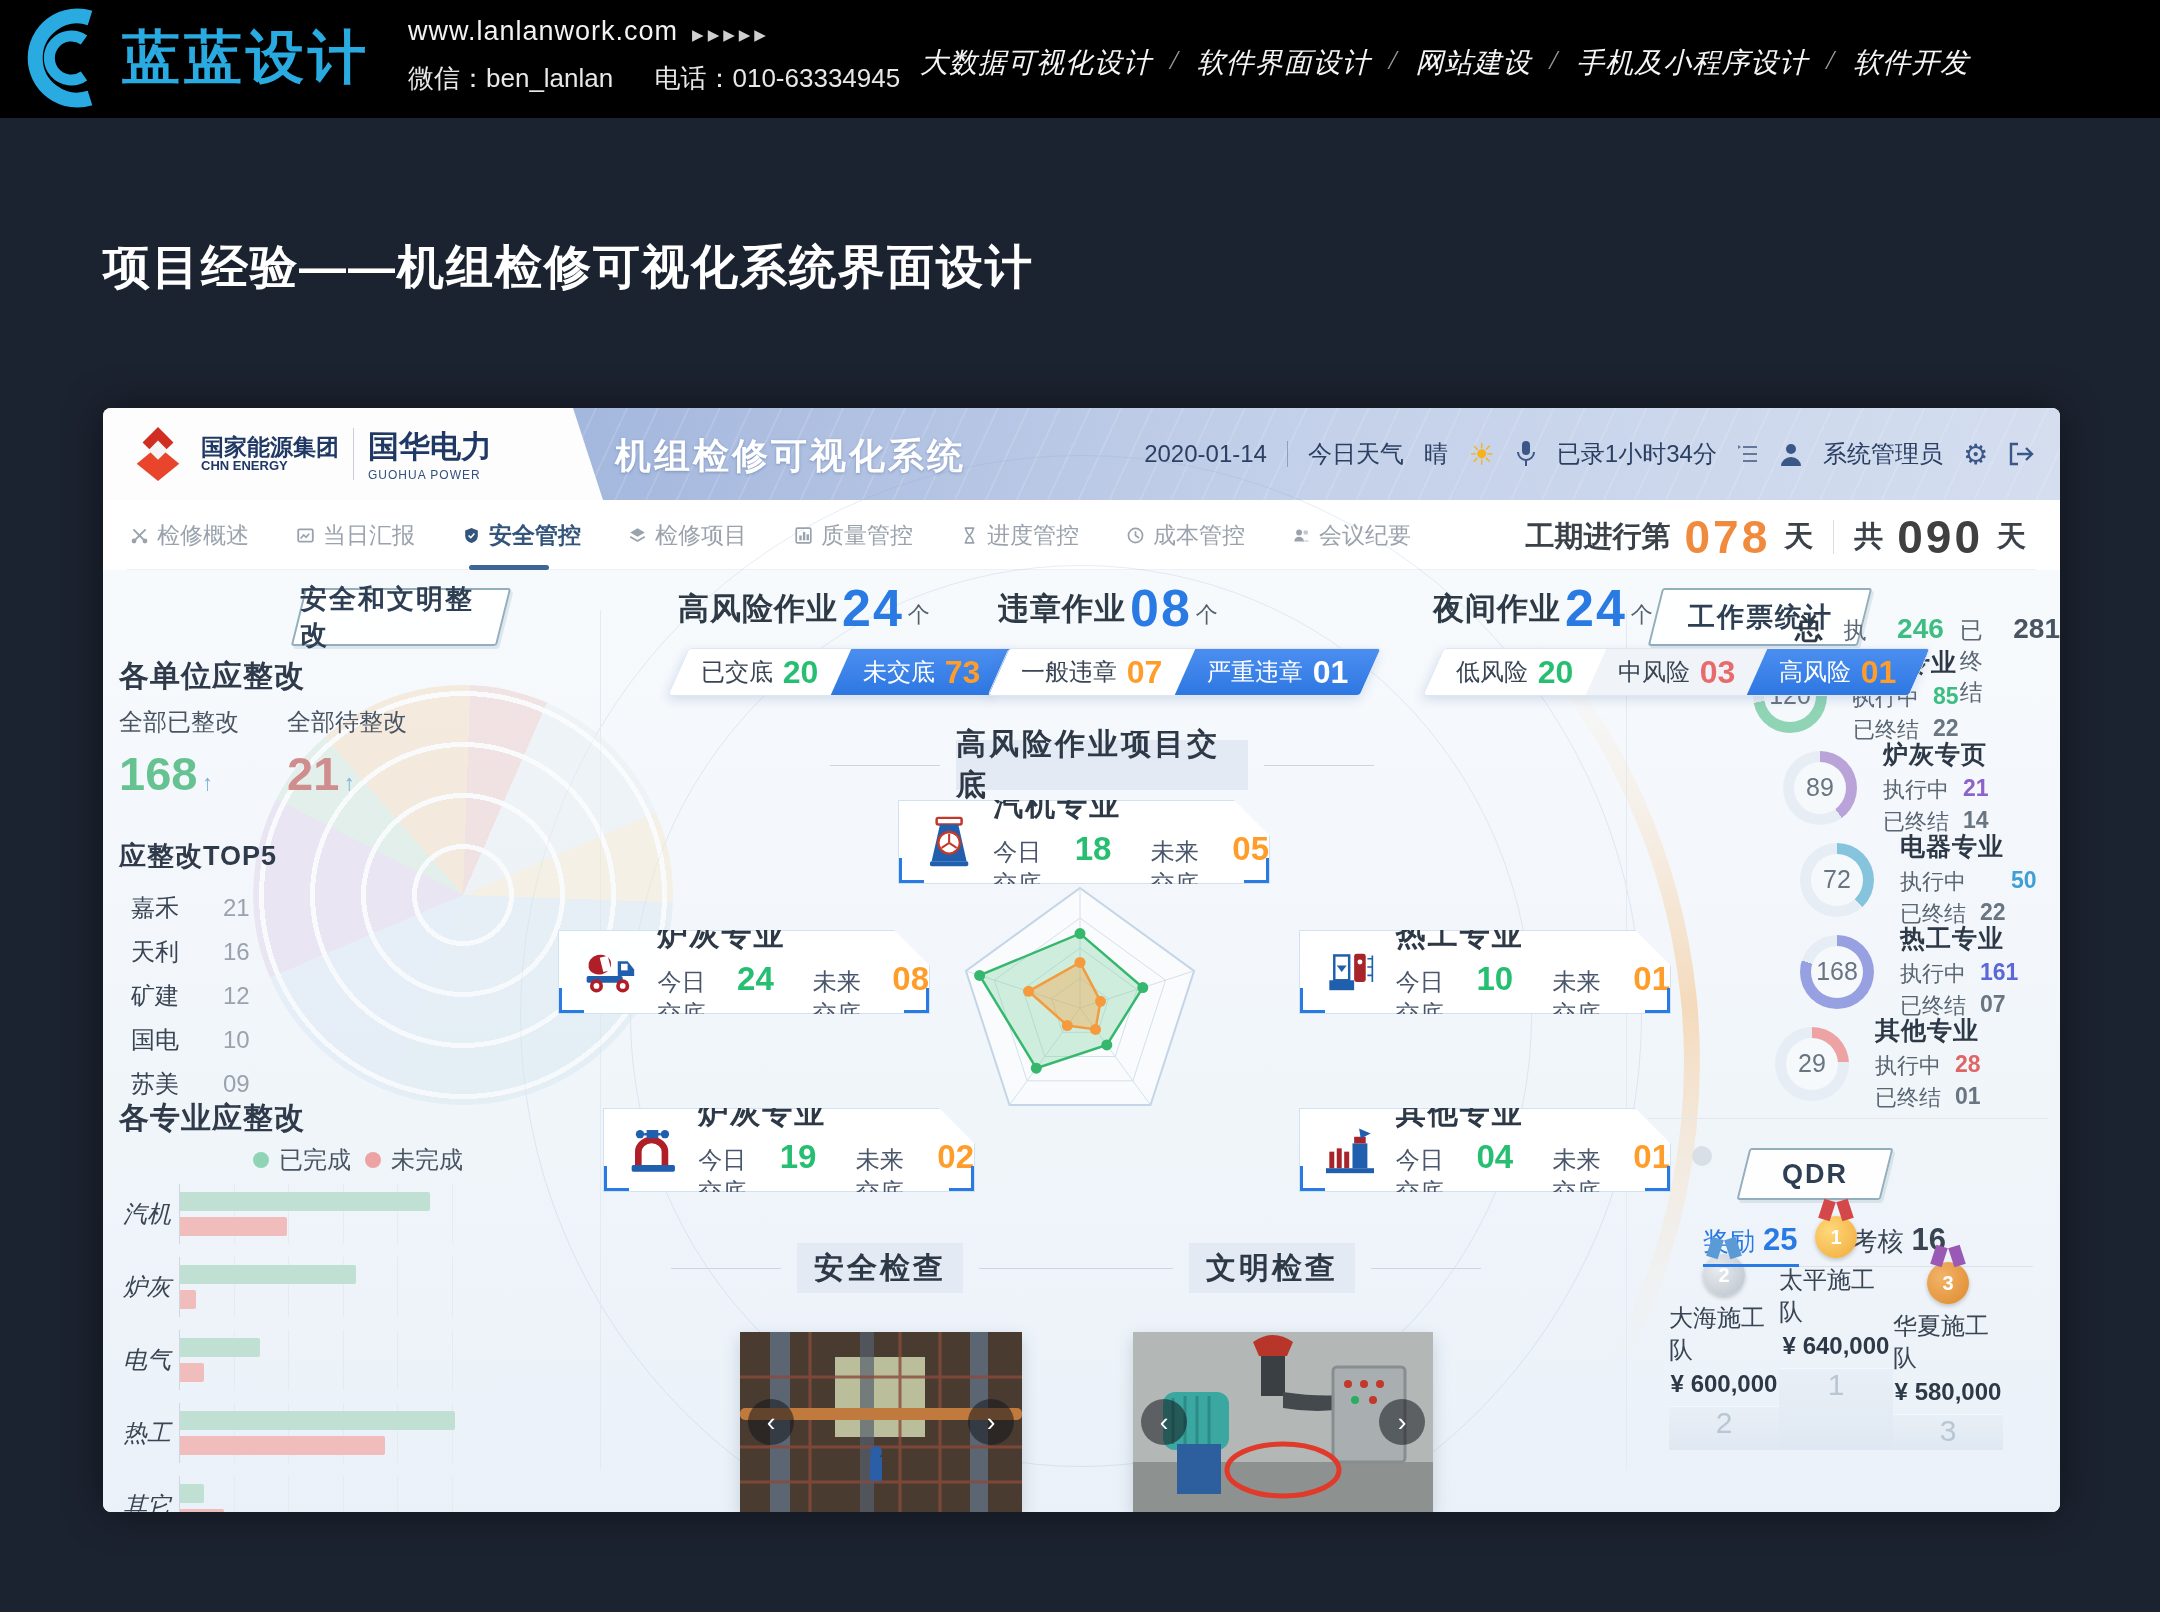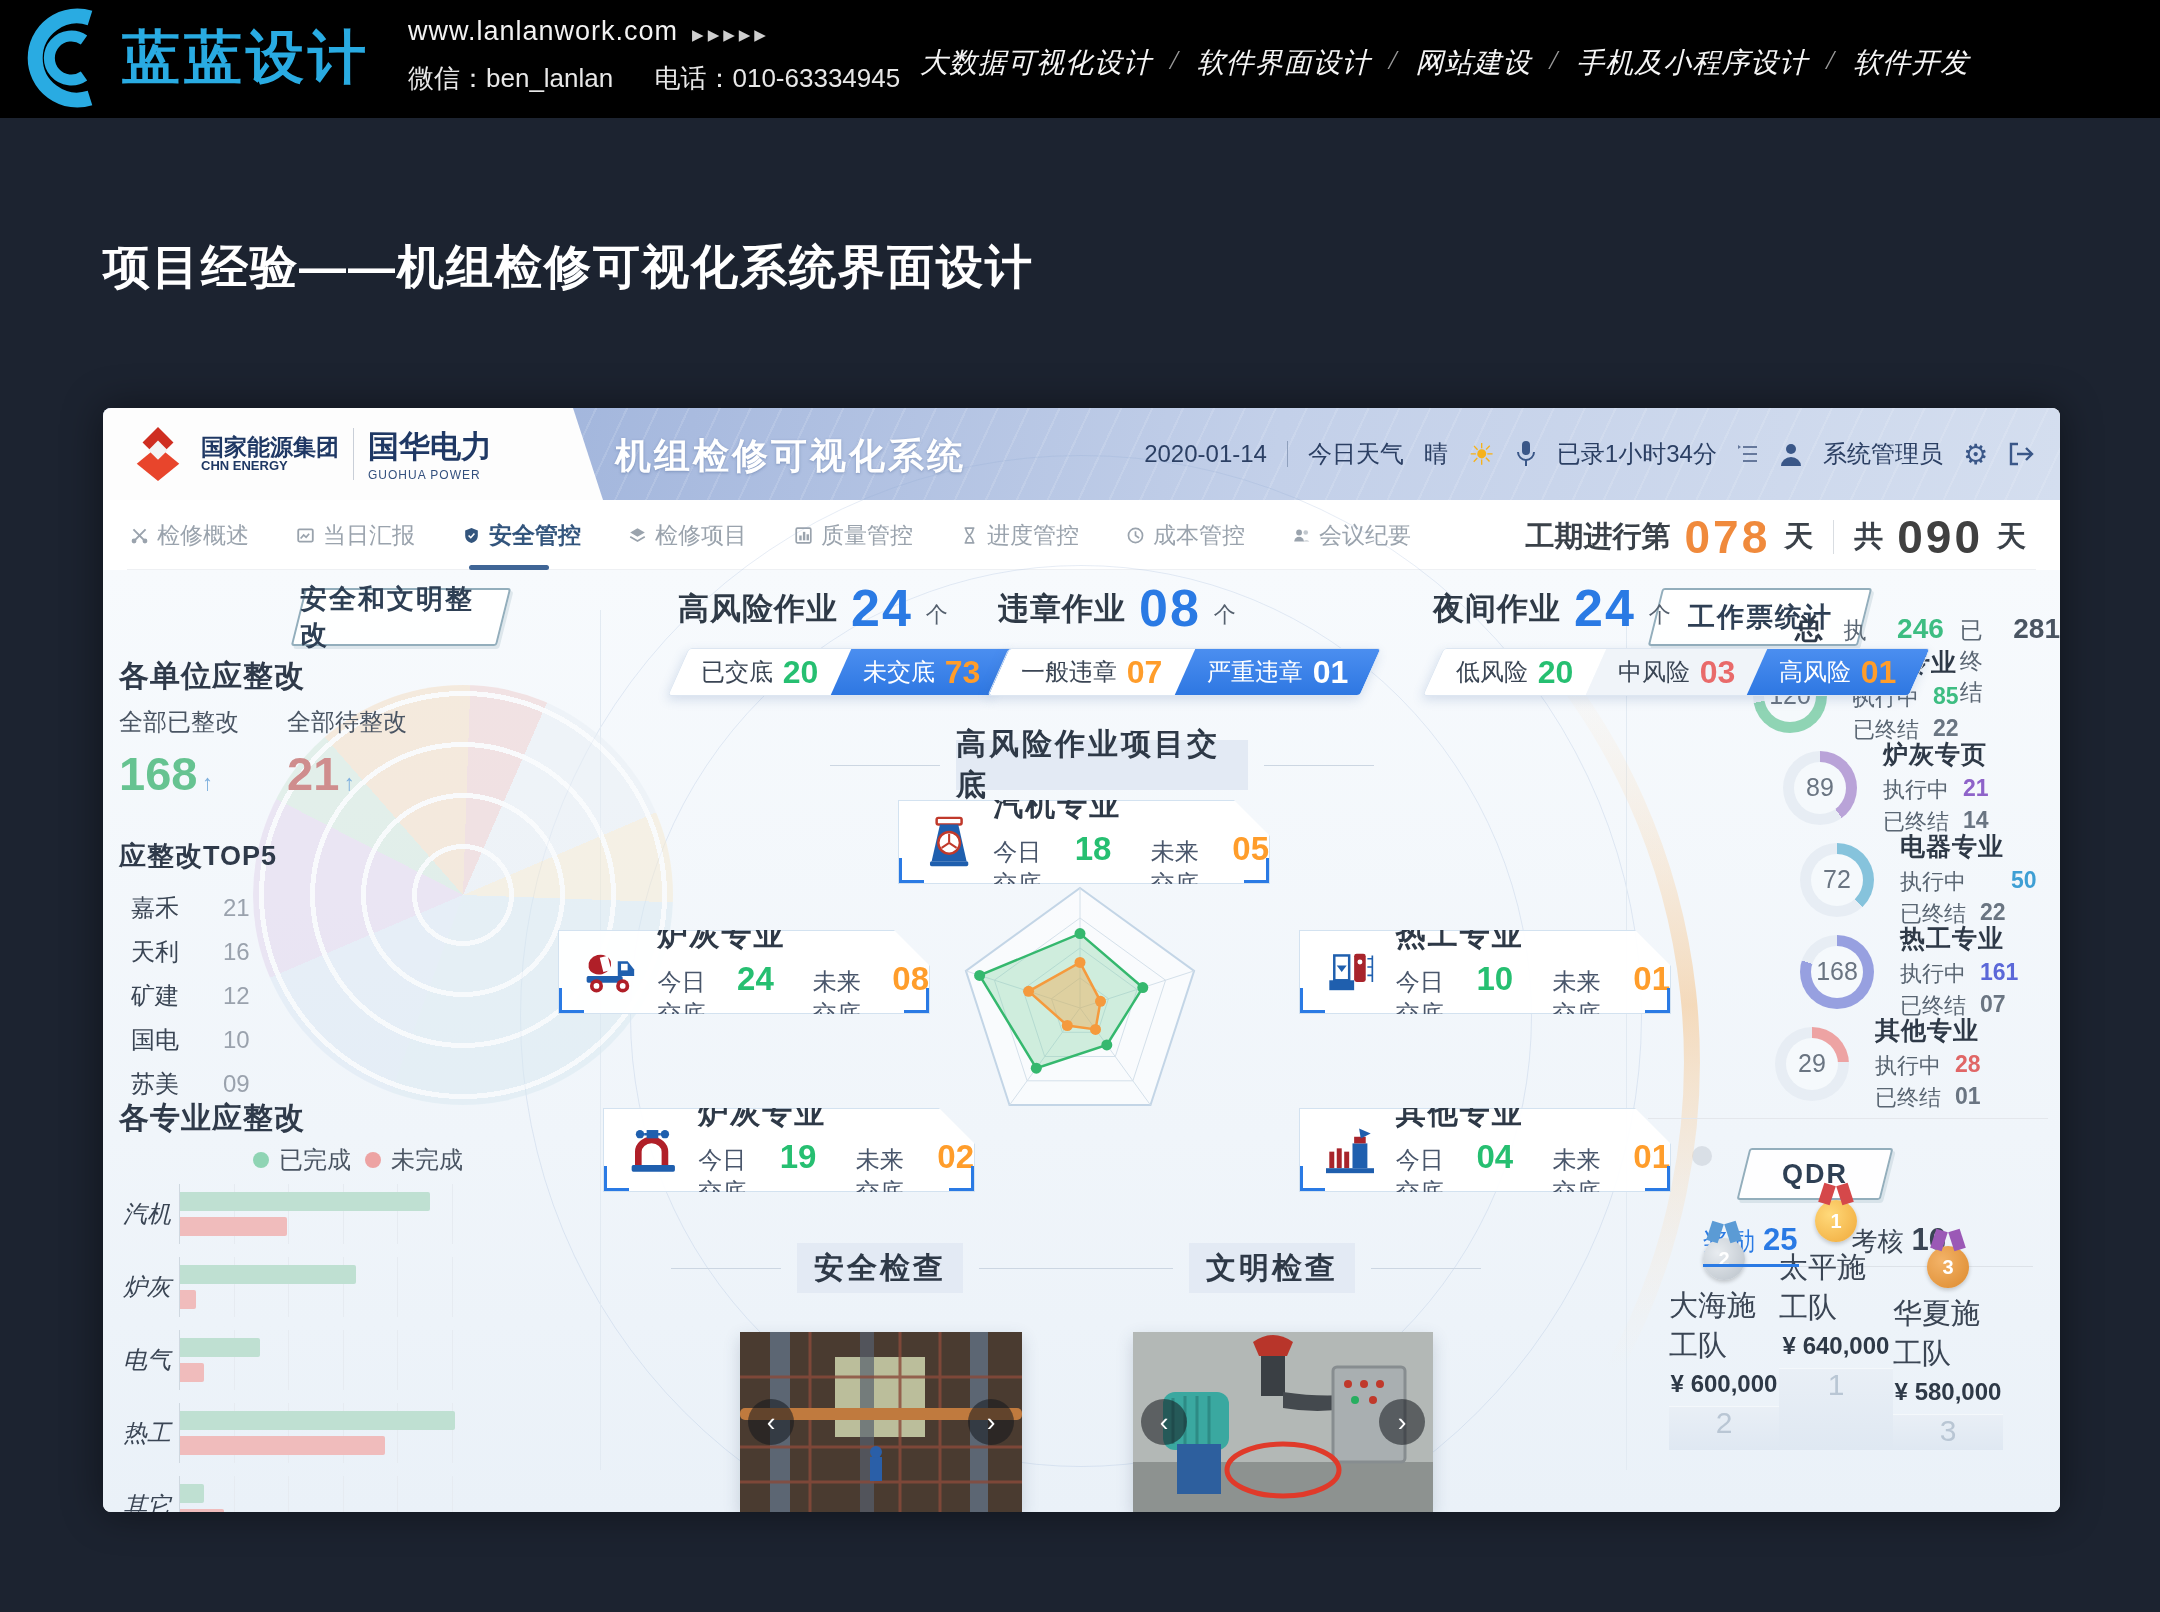--- a/index.html
+++ b/index.html
@@ -85,21 +85,21 @@
   .chart{position:absolute;z-index:3;}
   .bar-row{display:flex;align-items:center;margin-bottom:13px;}
   .bar-label{width:56px;font-size:24px;color:#3a4554;font-style:italic;}
   .bar-stack{width:302px;position:relative;border-left:1px solid #cfd8e0;padding:2px 0;
     background-image:repeating-linear-gradient(90deg,transparent 0 53.5px,#e6ebf1 53.5px 54.5px);}
   .hbar{height:19px;border-radius:0 2px 2px 0;margin:6px 0;}
   .hbar.done{background:#bfe0d2;}
   .hbar.undone{background:#f0bcbc;}
   
   .stat-group{position:absolute;z-index:4;}
-  .stat-title{display:flex;align-items:flex-end;gap:13px;}
+  .stat-title{display:flex;align-items:flex-end;gap:4px;}
   .st-label{font-size:31px;font-weight:bold;color:#2f3a47;letter-spacing:1px;}
   .st-num{font-size:52px;font-weight:bold;color:#2a7ae4;line-height:.85;letter-spacing:2px;}
   .st-unit{font-size:22px;color:#55606e;}
   .ribbon{display:flex;margin-top:18px;transform:skewX(-24deg);border-radius:4px;overflow:hidden;
     box-shadow:0 4px 10px rgba(60,100,160,.18);border:1px solid #dde6f1;width:max-content;}
   .rib-seg{display:flex;align-items:center;gap:10px;padding:0 22px;height:46px;}
   .rib-seg>span{transform:skewX(24deg);}
   .rib-white{background:#ffffff;color:#3a4554;}
   .rib-grey{background:#f0f4f9;color:#3a4554;}
   .rib-blue{background:linear-gradient(180deg,#4b8ef0,#2e77e2);color:#ffffff;}
@@ -144,21 +144,21 @@
   
   .qdr-tabs{position:absolute;display:flex;gap:54px;align-items:baseline;z-index:3;}
   .qtab{display:flex;gap:8px;align-items:baseline;cursor:pointer;}
   .qtab .ql{font-size:26px;} .qtab .qn{font-size:31px;font-weight:bold;}
   .qtab.active{color:#2a7ae4;} .qtab.active .ql,.qtab.active .qn{color:#2a7ae4;}
   .qtab.idle .ql,.qtab.idle .qn{color:#3a4554;}
   .qdr-underline{position:absolute;height:3px;background:#2a7ae4;z-index:4;}
   .qdr-base{position:absolute;height:1px;background:#dde2e8;z-index:3;}
   .podium{position:absolute;width:336px;height:168px;z-index:3;}
   .pcol{position:absolute;bottom:0;display:flex;flex-direction:column;align-items:center;justify-content:flex-end;}
-  .pteam{font-size:29px;color:#3a4554;margin-top:6px;}
+  .pteam{font-size:24px;color:#3a4554;margin-top:6px;}
   .pamount{font-size:24px;font-weight:bold;color:#2e3947;margin:4px 0 8px;}
   .pstep{width:100%;background:linear-gradient(180deg,#e9eff6,#dfe8f2);display:flex;align-items:flex-start;justify-content:center;
     font-size:30px;color:#b9c6d4;box-shadow:inset 0 1px 0 #f4f8fb;}
   .medal{position:relative;width:42px;height:42px;border-radius:50%;display:flex;align-items:center;justify-content:center;
     color:#fff;font-size:20px;font-weight:bold;box-shadow:0 2px 4px rgba(0,0,0,.2);}
   .medal::before,.medal::after{content:"";position:absolute;top:-16px;width:12px;height:20px;}
   .medal::before{left:6px;transform:rotate(18deg);} .medal::after{right:6px;transform:rotate(-18deg);}
   .m-gold{background:radial-gradient(circle at 35% 35%,#ffd97a,#f0a93a);}
   .m-gold::before,.m-gold::after{background:#d5484a;}
   .m-silver{background:radial-gradient(circle at 35% 35%,#e8ecf0,#b9c1c9);}

